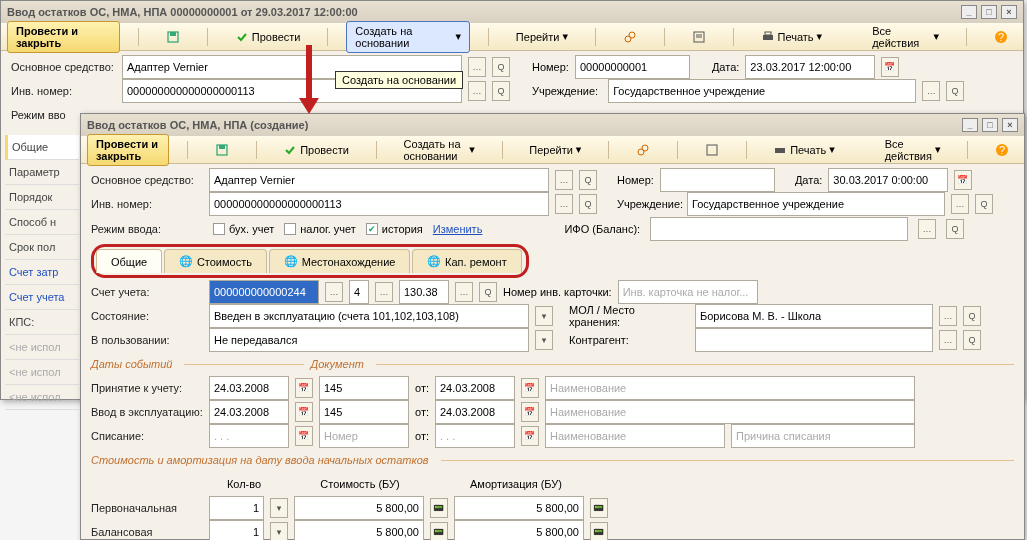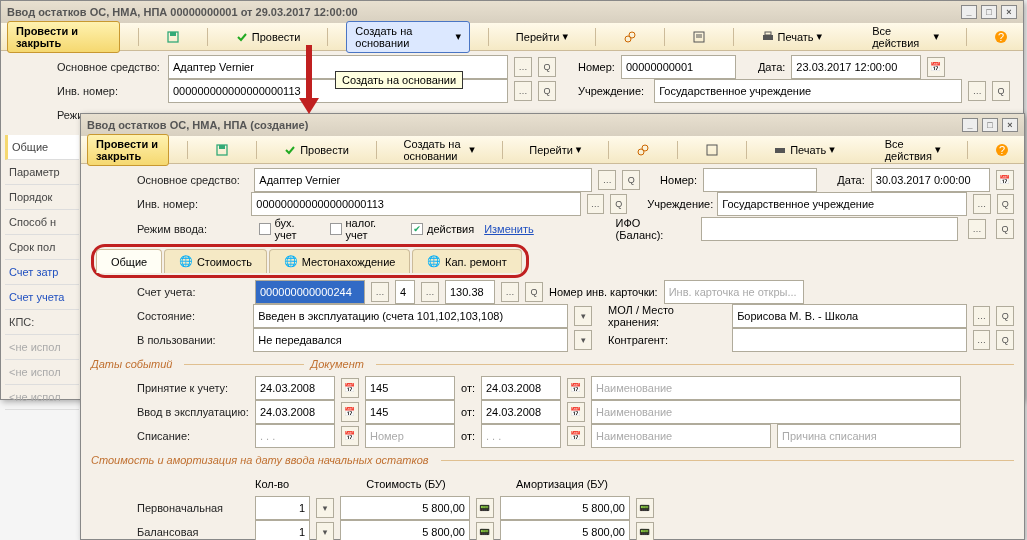--- a/index.html
+++ b/index.html
@@ -15,21 +15,21 @@
 
   .toolbar { background: linear-gradient(#fffaea, #f5e9c5); height: 28px; display: flex; align-items: center; padding: 0 6px; border-bottom: 1px solid #cb9; gap: 16px; }
   .toolbar .btn { padding: 3px 8px; border: 1px solid transparent; cursor: pointer; display: inline-flex; align-items: center; gap: 3px; }
   .toolbar .btn-main { background: linear-gradient(#fff2b0, #f5d870); border: 1px solid #c89830; font-weight: bold; border-radius: 3px; }
   .toolbar .sep { width: 1px; height: 18px; background: #cb9; margin: 0 2px; }
   .toolbar .spacer { flex: 1; }
   .toolbar .highlight { border: 1px solid #4a75c4 !important; background: #dce8ff; border-radius: 3px; }
 
   .form { padding: 4px 10px; }
   .row { display: flex; align-items: center; height: 24px; gap: 6px; }
-  .lbl { width: 105px; color: #222; margin-left: 46px; }
+  .lbl { width: 105px; color: #222; }
   .input { height: 24px; border: 1px solid #b0ab9b; background: #fff; padding: 0 4px; display: flex; align-items: center; }
   .input.sel { background: #316ac5; color: #fff; }
   .mini-btn { width: 18px; height: 20px; border: 1px solid #b0ab9b; background: #f8f4e8; display: inline-flex; align-items: center; justify-content: center; cursor: pointer; font-size: 9px; color: #555; }
 
   .w2-lbl { width: 112px; }
 
   .mode-row { display: flex; align-items: center; height: 26px; gap: 10px; }
   .check { display: inline-flex; align-items: center; gap: 4px; }
   .check .box { width: 12px; height: 12px; border: 1px solid #999; background: #fff; display: inline-flex; align-items: center; justify-content: center; font-size: 9px; color: #2a6; }
   .link { color: #2050c0; cursor: pointer; text-decoration: underline; }
@@ -283,21 +283,21 @@
       <span class="check">
           <span class="box"></span>
           <span>бух. учет</span>
         </span>
       <span class="check">
           <span class="box"></span>
           <span>налог. учет</span>
         </span>
       <span class="check">
           <span class="box">✔</span>
-          <span>действия</span>
+          <span>история</span>
         </span>
       <span class="link">Изменить</span>
       <span style="width:62px"></span>
       <span>ИФО (Баланс):</span>
       <div class="input" style="width:258px"></div>
       <span class="mini-btn">…</span>
       <span class="mini-btn">Q</span>
     </div>
 
     <div class="tabs-hl">
@@ -328,21 +328,21 @@
           <span>4</span>
         </div>
       <span class="mini-btn">…</span>
       <div class="input" style="width:50px">
           <span>130.38</span>
         </div>
       <span class="mini-btn">…</span>
       <span class="mini-btn">Q</span>
       <span>Номер инв. карточки:</span>
       <div class="input" style="width:140px">
-          <span class="placeholder">Инв. карточка не откры...</span>
+          <span class="placeholder">Инв. карточка не налог...</span>
         </div>
     </div>
 
     <div class="row">
       <span class="lbl w2-lbl">Состояние:</span>
       <div class="input" style="width:320px">
           <span>Введен в эксплуатацию (счета 101,102,103,108)</span>
         </div>
       <span class="mini-btn">▾</span>
       <span style="width:4px"></span>
@@ -433,21 +433,21 @@
           <span class="placeholder">Причина списания</span>
         </div>
     </div>
 
     <div class="row">
       <span class="section-title">Стоимость и амортизация на дату ввода начальных остатков</span>
       <span class="section-line"></span>
     </div>
     <div class="row">
       <span class="lbl w2-lbl"></span>
-      <span style="width:70px;">Кол-во</span>
+      <span style="width:70px;text-align:center">Кол-во</span>
       <span style="width:150px;text-align:center">Стоимость (БУ)</span>
       <span style="width:150px;text-align:center">Амортизация (БУ)</span>
     </div>
     <div class="row">
       <span class="lbl w2-lbl">Первоначальная</span>
       <div class="input" style="width:55px;justify-content:flex-end">
           <span>1</span>
         </div>
       <span class="mini-btn">▾</span>
       <div class="input" style="width:130px;justify-content:flex-end">

